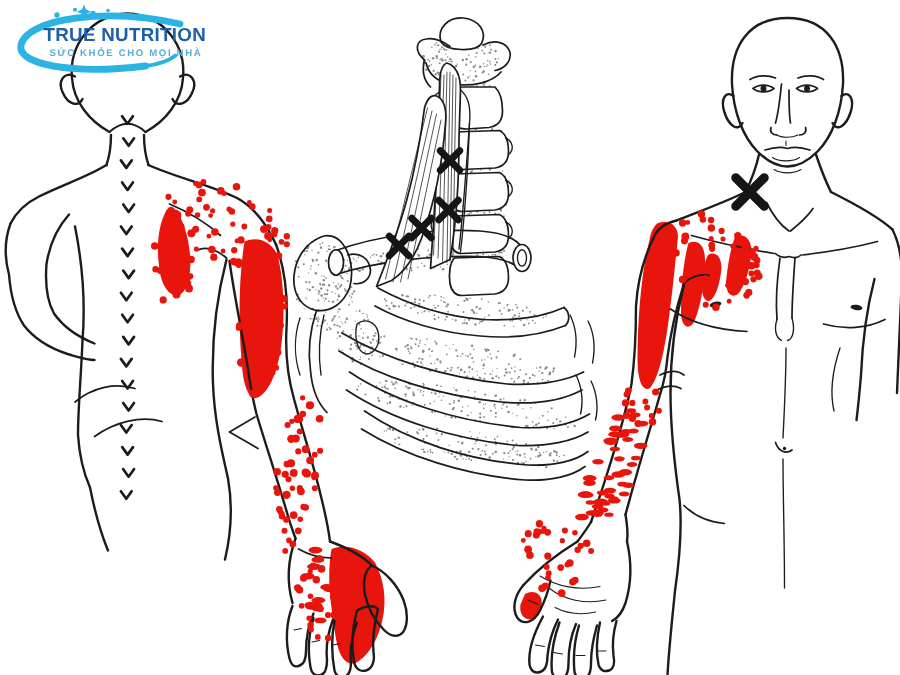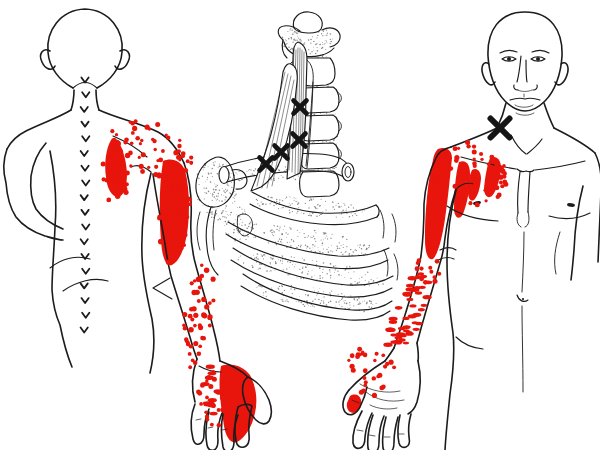--- a/index.html
+++ b/index.html
@@ -1822,13 +1822,29 @@
           <circle cx="361.36640878513924" cy="392.2029273282641" r="2.5253739290870727" fill="#e8150d"></circle>
           <circle cx="364.46313498987377" cy="377.97483190799613" r="1.9824096494354309" fill="#e8150d"></circle>
           <circle cx="359.61236265103764" cy="349.18988852785054" r="2.4567345044575633" fill="#e8150d"></circle>
         </g>
     <g id="xmarks-front">
           <path class="xm" d="M-9.5,-9.5 L9.5,9.5 M-9.5,9.5 L9.5,-9.5" transform="translate(500,128)" stroke-width="6"></path>
         </g>
   </g>
 </svg>
 
+<div class="logo">
+  <svg width="150" height="52" viewBox="0 0 150 52">
+    <path d="M118,13 C70,2 16,9 12,27 C9,40 46,47 95,41" fill="none" stroke="var(--accent)" stroke-width="4.6" stroke-linecap="round"></path>
+    <path d="M95,41 C103,40 110,38 115,34" fill="none" stroke="var(--accent)" stroke-width="2.6" stroke-linecap="round"></path>
+    <g fill="var(--accent)">
+      <circle cx="36" cy="7" r="1.8"></circle>
+      <circle cx="48" cy="3.5" r="1.4"></circle>
+      <circle cx="60" cy="6" r="1.8"></circle>
+      <circle cx="44" cy="11" r="1.1"></circle>
+      <circle cx="70" cy="4" r="1.2"></circle>
+      <path d="M54,0 L55.4,3.4 L58.8,4.8 L55.4,6.2 L54,9.6 L52.6,6.2 L49.2,4.8 L52.6,3.4 Z"></path>
+    </g>
+  </svg>
+  <div class="logo-title">TRUE NUTRITION</div>
+  <div class="logo-tagline">SỨC KHỎE CHO MỌI NHÀ</div>
+</div>
 </div>
 
 </body></html>

